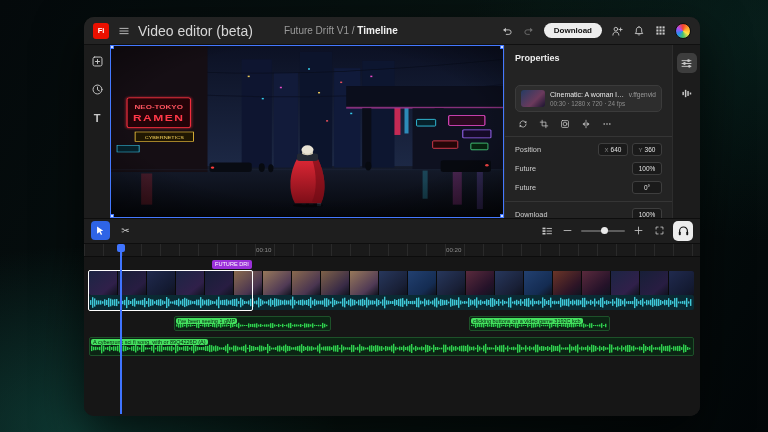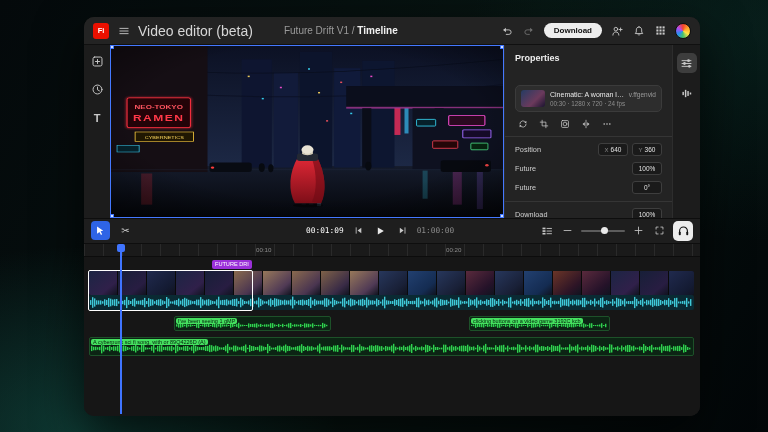--- a/index.html
+++ b/index.html
@@ -420,41 +420,20 @@
   </div>
 
   <div class="transport">
     <div class="tool active">
       <svg width="11" height="11" viewBox="0 0 16 16">
           <path fill="#fff" d="M3,2 L12,8.5 L8.1,9.2 L10.4,13.4 L8.7,14.4 L6.4,10.2 L3,12.8 Z"></path>
         </svg>
     </div>
     <div class="tool">✂</div>
 
-    <div class="tcenter">
-      <span class="tc cur">00:01:09</span>
-      <div class="icn">
-        <svg width="11" height="11" viewBox="0 0 16 16">
-            <path class="st" d="M4.5,4 V12"></path>
-            <path class="fl" d="M12,4 L6.5,8 L12,12 Z"></path>
-          </svg>
-      </div>
-      <div class="icn">
-        <svg width="12" height="12" viewBox="0 0 16 16">
-            <path fill="#e8e8e8" d="M5,3.2 L13,8 L5,12.8 Z"></path>
-          </svg>
-      </div>
-      <div class="icn">
-        <svg width="11" height="11" viewBox="0 0 16 16">
-            <path class="st" d="M11.5,4 V12"></path>
-            <path class="fl" d="M4,4 L9.5,8 L4,12 Z"></path>
-          </svg>
-      </div>
-      <span class="tc tot">01:00:00</span>
-    </div>
 
     <div class="tright">
       <div class="icn">
         <svg width="12" height="12" viewBox="0 0 16 16">
             <g class="fl">
               <rect x="2" y="3.5" width="4" height="2.2"></rect>
               <rect x="2" y="7" width="4" height="2.2"></rect>
               <rect x="2" y="10.5" width="4" height="2.2"></rect>
             </g>
             <path class="st" d="M8,4.6 H14 M8,8.1 H14 M8,11.6 H14"></path>

